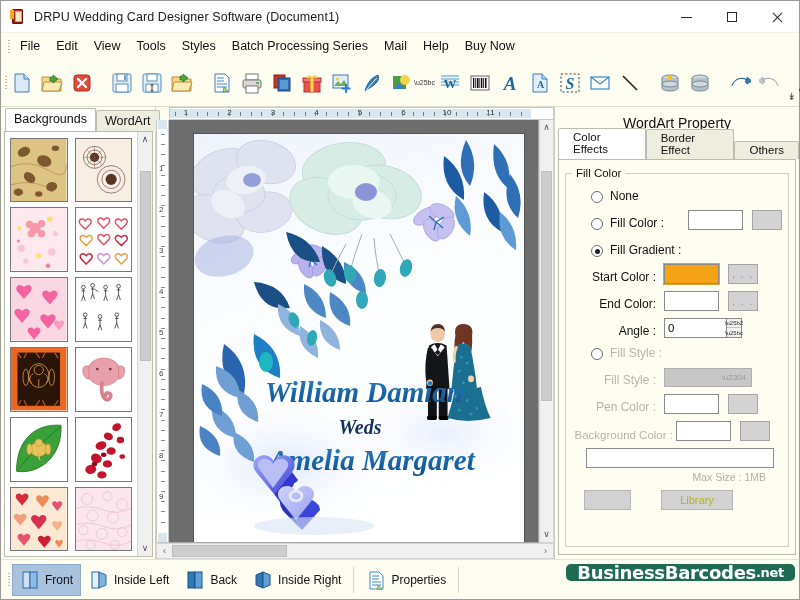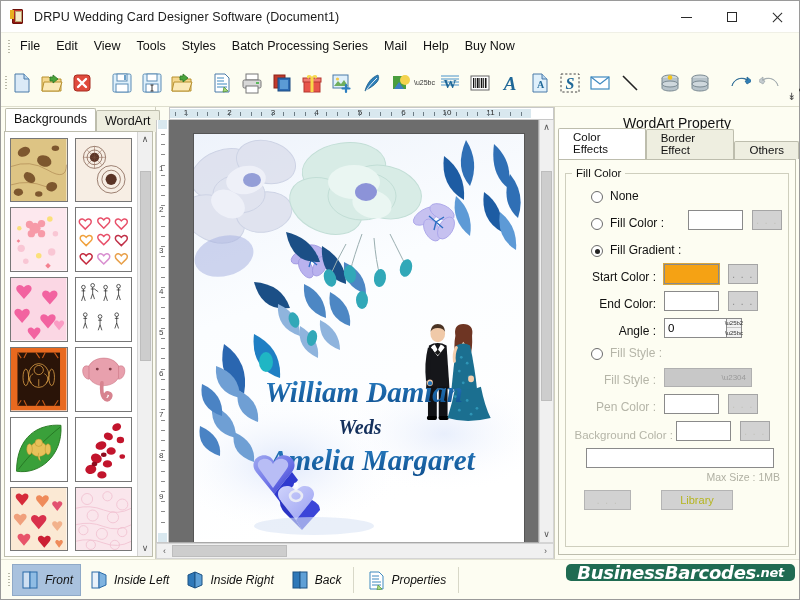--- a/index.html
+++ b/index.html
@@ -224,40 +224,40 @@
   .combo {
     width:88px; height:19px; background:#c8c8c8; border:1px solid #b0b0b0;
     display:flex; align-items:center; justify-content:flex-end; padding-right:5px;
     font-size:8px; color:#9a9a9a; cursor:pointer;
   }
   .textbox {
     flex:1 1 auto; height:20px; border:1px solid #8a8a8a; background:#fff;
     font-size:11.5px; padding:0 3px; outline:none;
     font-family:"Liberation Sans",sans-serif;
   }
-  .maxsize { font-size:10.5px; color:#b0b0a3; text-align:right; margin:3px 2px 7px 0; }
+  .maxsize { font-size:10.5px; color:#b0b0a3; text-align:right; margin:3px 16px 7px 0; }
   .btnrow { display:flex; gap:30px; padding-left:12px; }
   .btn-dots {
     width:47px; height:20px; background:#d2d2d2; border:1px solid #b4b4b4;
     font-size:10px; color:#c2c2bb; display:flex; align-items:center; justify-content:center;
     letter-spacing:1.5px; cursor:pointer;
   }
   .btn-lib {
     width:72px; height:20px; background:#d2d2d2; border:1px solid #b4b4b4;
     font-size:11px; color:#b5b51f; display:flex; align-items:center; justify-content:center;
     cursor:pointer;
   }
   .labelcol { width:92px; flex:0 0 92px; text-align:right; padding-right:8px; font-size:12px; color:#111; }
   .labelcol.dim { color:#b5b5a8; }
   .indent { padding-left:19px; }
 
   
   .statusbar {
     height:40px; flex:0 0 40px; background:#fdfdf2; display:flex; align-items:center;
-    padding-left:4px; position:relative; border-top:1px solid #e4e4d4;font-style:italic;
+    padding-left:4px; position:relative; border-top:1px solid #e4e4d4;
   }
   .sb-item {
     display:flex; align-items:center; gap:5px; padding:5px 7px; cursor:default;
     font-size:12px; color:#111; border:1px solid transparent;
   }
   .sb-item.active { background:#a9c2de; border:1px solid #8fa9c7; }
   .sb-sep { width:1px; height:26px; background:#d8d8c8; margin:0 4px; }
   .brand {
     position:absolute; right:4px; top:4px; height:17px;
     background:#1f6b52; border-radius:5px; color:#fff;
@@ -1210,32 +1210,32 @@
     <div class="sb-item">
       <svg width="20" height="20" viewBox="0 0 20 20">
         <rect x="3" y="2" width="7" height="16" fill="#e8f1fa" stroke="#2b6ba8"></rect>
         <path d="M10 2 l7 3 v10 l-7 3z" fill="#7fb3e0" stroke="#2b6ba8"></path>
       </svg>
       <span>Inside Left</span>
     </div>
 
     <div class="sb-item">
       <svg width="20" height="20" viewBox="0 0 20 20">
+        <rect x="3" y="2" width="7" height="16" fill="#2f78b8" stroke="#1d5283"></rect>
+        <rect x="10" y="2" width="7" height="16" fill="#5fa0d6" stroke="#1d5283"></rect>
+      </svg>
+      <span>Back</span>
+    </div>
+
+    <div class="sb-item">
+      <svg width="20" height="20" viewBox="0 0 20 20">
         <path d="M10 2 l-7 3 v10 l7 3z" fill="#2f78b8" stroke="#1d5283"></path>
         <path d="M10 2 l7 3 v10 l-7 3z" fill="#5fa0d6" stroke="#1d5283"></path>
       </svg>
       <span>Inside Right</span>
-    </div>
-
-    <div class="sb-item">
-      <svg width="20" height="20" viewBox="0 0 20 20">
-        <rect x="3" y="2" width="7" height="16" fill="#2f78b8" stroke="#1d5283"></rect>
-        <rect x="10" y="2" width="7" height="16" fill="#5fa0d6" stroke="#1d5283"></rect>
-      </svg>
-      <span>Back</span>
     </div>
 
     <div class="sb-sep"></div>
 
     <div class="sb-item">
       <svg width="20" height="20" viewBox="0 0 20 20">
         <path d="M4 2h9l4 4v13H4z" fill="#fff" stroke="#3f8ac0"></path>
         <path d="M6 6h7M6 9h7M6 12h9M6 15h9" stroke="#3f8ac0" stroke-width="1.2"></path>
         <path d="M12 15l4 4-5 1 1-5z" fill="#a5d97a" stroke="#4a8a2a" stroke-width="0.6"></path>
       </svg>

